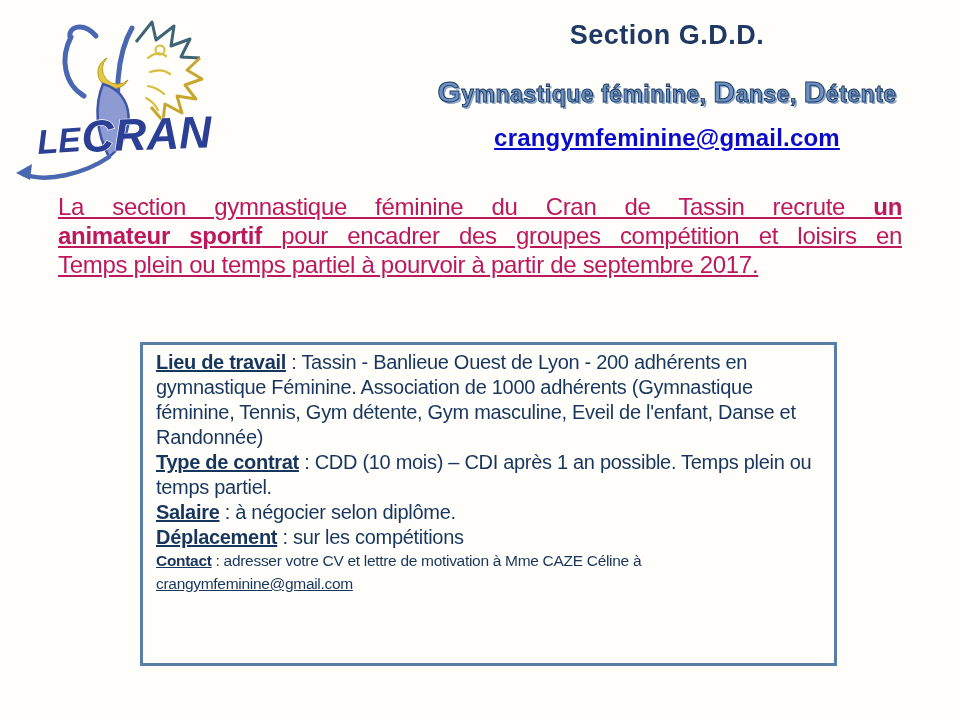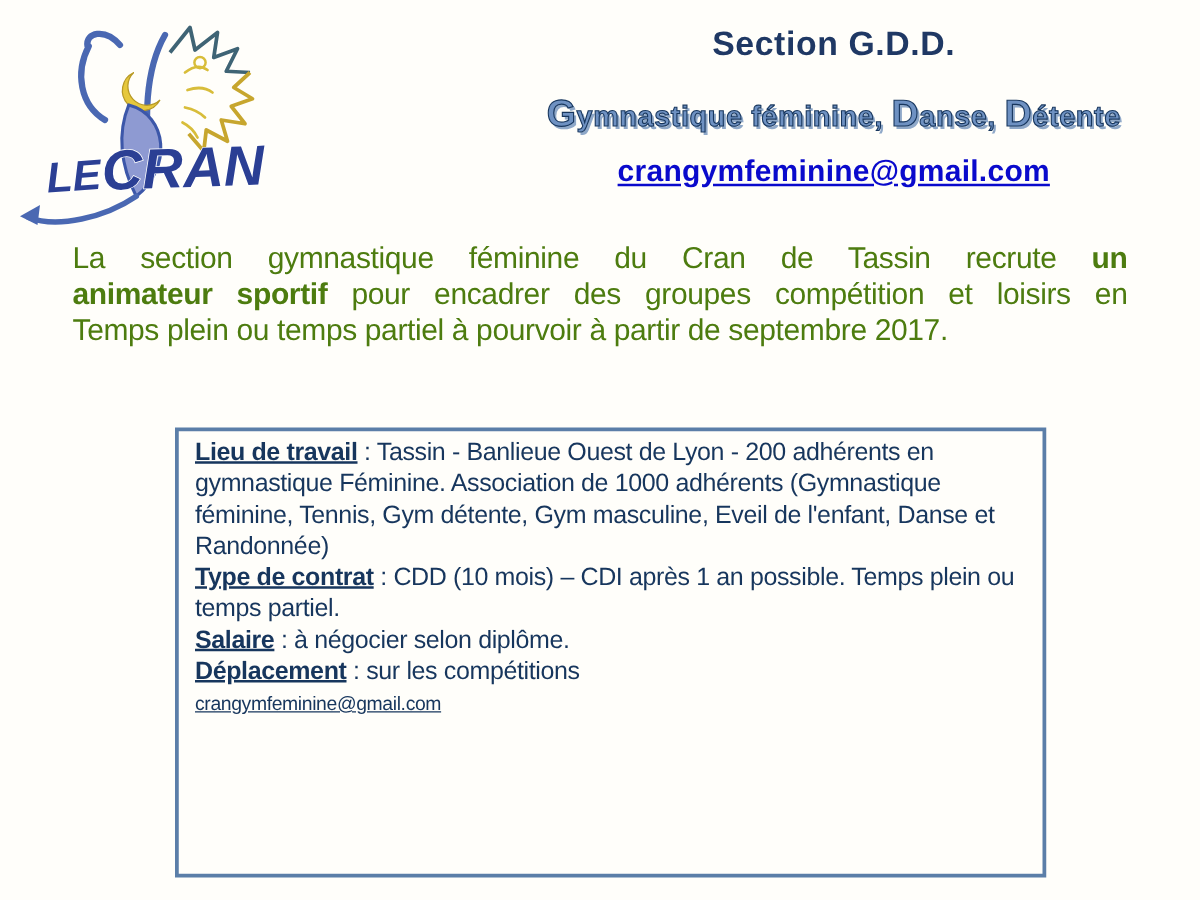--- a/index.html
+++ b/index.html
@@ -29,28 +29,28 @@
   .header-subtitle .cap{font-size:30px;}
   .header-email{
     display:inline-block; margin-top:15px;
     font-size:24px; font-weight:bold; color:#0a0acc;
     text-decoration:underline; letter-spacing:.2px; cursor:pointer;
   }
 
   
   .intro{
     position:absolute; left:58px; top:192px; width:844px;
-    font-size:24px; line-height:29px; color:#4d7c0f; letter-spacing:-0.3px;
+    font-size:24px; line-height:29px; color:#be185d; letter-spacing:-0.3px;text-decoration:underline;
   }
   .intro .jline{text-align:justify; text-align-last:justify;}
   .intro b{font-weight:bold;}
 
   
   .box{
-    position:absolute; left:140px; top:342px; width:697px; height:360px;
+    position:absolute; left:140px; top:342px; width:697px; height:324px;
     box-sizing:border-box; border:3px solid #5b7ea8;
     padding:5px 13px 6px 13px;
     font-size:20px; line-height:25px; color:#17365D; letter-spacing:-0.3px;
     background:#fffefa;
   }
   .dlabel{font-weight:bold; text-decoration:underline;}
   .contact-line{font-size:15.5px; line-height:19px; margin-top:1px;}
   .contact-email{
     display:inline-block; font-size:15.5px; line-height:19px;
     color:#17365D; text-decoration:underline; cursor:pointer;
@@ -99,18 +99,19 @@
     <div class="jline"><span>La section gymnastique féminine du Cran de Tassin recrute</span> <b>un</b></div>
     <div class="jline"><b>animateur sportif</b> <span>pour encadrer des groupes compétition et loisirs en</span></div>
     <div>Temps plein ou temps partiel à pourvoir à partir de septembre 2017.</div>
   </div>
 
   <div class="box">
     <div class="detail-item"><span class="dlabel">Lieu de travail</span><span> : Tassin - Banlieue Ouest de Lyon - 200 adhérents en gymnastique Féminine. Association de 1000 adhérents (Gymnastique féminine, Tennis, Gym détente, Gym masculine, Eveil de l'enfant, Danse et Randonnée)</span></div>
     <div class="detail-item"><span class="dlabel">Type de contrat</span><span> : CDD (10 mois) – CDI après 1 an possible. Temps plein ou temps partiel.</span></div>
     <div class="detail-item"><span class="dlabel">Salaire</span><span> : à négocier selon diplôme.</span></div>
     <div class="detail-item"><span class="dlabel">Déplacement</span><span> : sur les compétitions</span></div>
+    <div class="contact-line"><span class="dlabel">Contact</span><span> : adresser votre CV et lettre de motivation à Mme CAZE Céline à</span></div>
     <div>
       <span class="contact-email">crangymfeminine@gmail.com</span>
     </div>
   </div>
 
 </div>
 
 </body></html>

